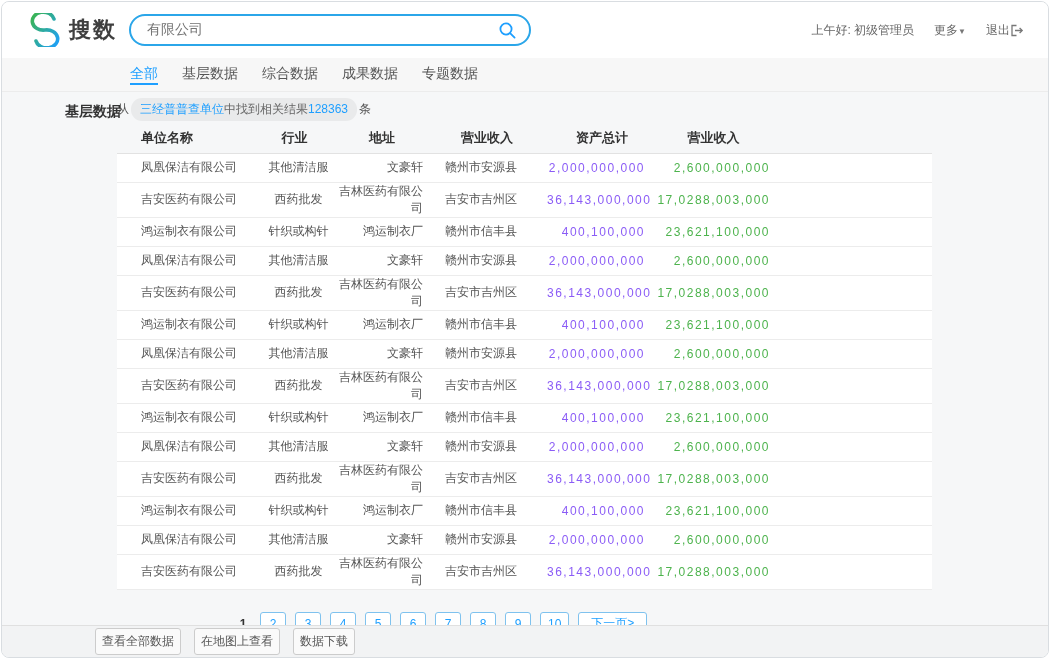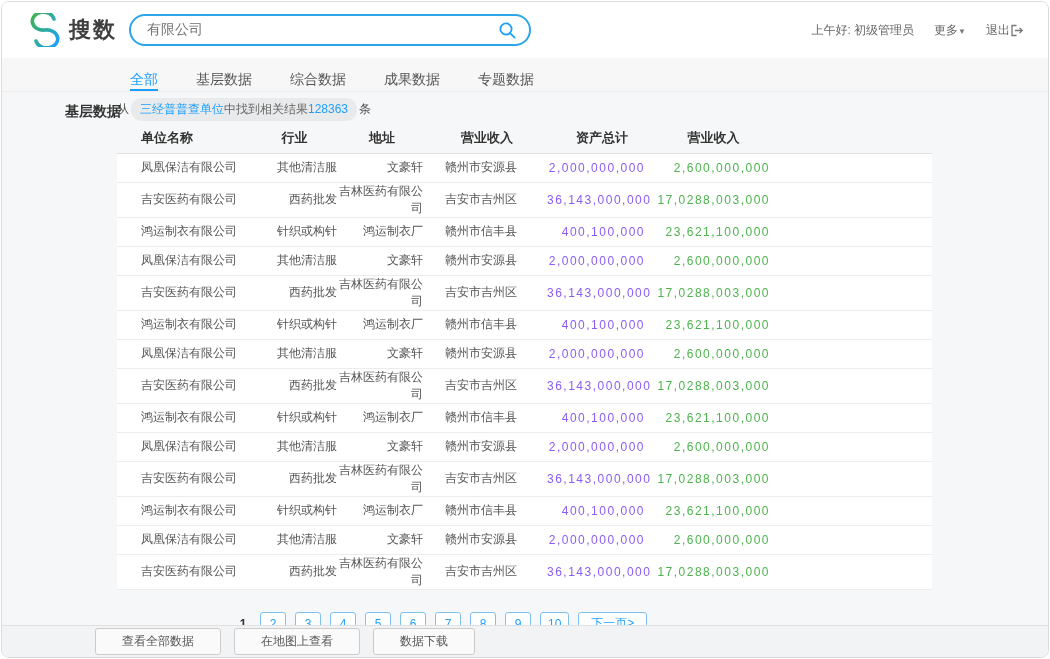--- a/index.html
+++ b/index.html
@@ -38,21 +38,21 @@
     margin-left:auto; display:flex; align-items:flex-end; gap:20px;
     font-size:12px; color:#666;
   }
   .hr-item { display:flex; align-items:center; cursor:pointer; }
   .caret { font-size:8px; color:#777; transform:translateY(1px); }
 
   
   .tabbar {
     height:34px; flex-shrink:0; background:#f7f7f7;
     border-bottom:1px solid #ececec;
-    display:flex; align-items:flex-end; gap:38px;
+    display:flex; align-items:center; gap:24px;
     padding-left:128px;
   }
   .tab {
     display:flex; align-items:center; font-size:14px; color:#555;
     border-bottom:2px solid transparent; cursor:pointer;
   }
   .tab.active { color:#1E9FFF; border-bottom-color:#1E9FFF; }
 
   
   main { flex:1; background:#f6f7f8; position:relative; padding-top:6px; overflow:hidden; }
@@ -68,21 +68,21 @@
     color:#666;
   }
   .blue-link { color:#1E9FFF; cursor:pointer; }
   .blue-count { color:#1E9FFF; }
 
   
   table { width:815px; border-collapse:collapse; table-layout:fixed; margin-top:4px; }
   th { height:29px; font-size:13px; font-weight:bold; color:#333; border-bottom:1px solid #e2e2e2; }
   td { height:29px; font-size:12px; color:#555; background:#fff; border-bottom:1px solid #ececec; }
   .c0 { width:135px; text-align:left;  padding-left:24px; }
-  .c1 { width:85px;  text-align:right;  padding-left:8px;  }
+  .c1 { width:85px;  text-align:center;  padding-left:8px;  }
   .c2 { width:90px;  text-align:right; padding-right:4px; }
   .c3 { width:120px; text-align:left;  padding-left:18px; }
   .c4 { width:110px; text-align:right; padding-right:12px;}
   .c5 { width:275px; text-align:right; padding-right:162px;}
   th.c1, th.c2, th.c3, th.c4 { text-align:center; padding:0; }
   th.c5 { text-align:center; }
   .num-red   { color:#8b5cf6; letter-spacing:1.5px; }
   .num-green { color:#4DB34D; letter-spacing:1.5px; }
 
   
@@ -101,21 +101,21 @@
 
   
   footer {
     height:32px; flex-shrink:0; background:#f2f3f4;
     border-top:1px solid #e0e0e0;
     display:flex; align-items:center; gap:13px; padding-left:93px;
   }
   .footer-btn {
     font-size:12px; color:#555; font-family:inherit;
     border:1px solid #ccc; border-radius:3px; background:#fafafa;
-    padding:4px 26px; cursor:pointer;
+    padding:4px 6px; cursor:pointer;
   }
 </style>
 </head>
 <body>
 
 <div class="app">
 
   <header>
     <div class="logo">
       <svg width="34" height="34" viewBox="0 0 34 34">

